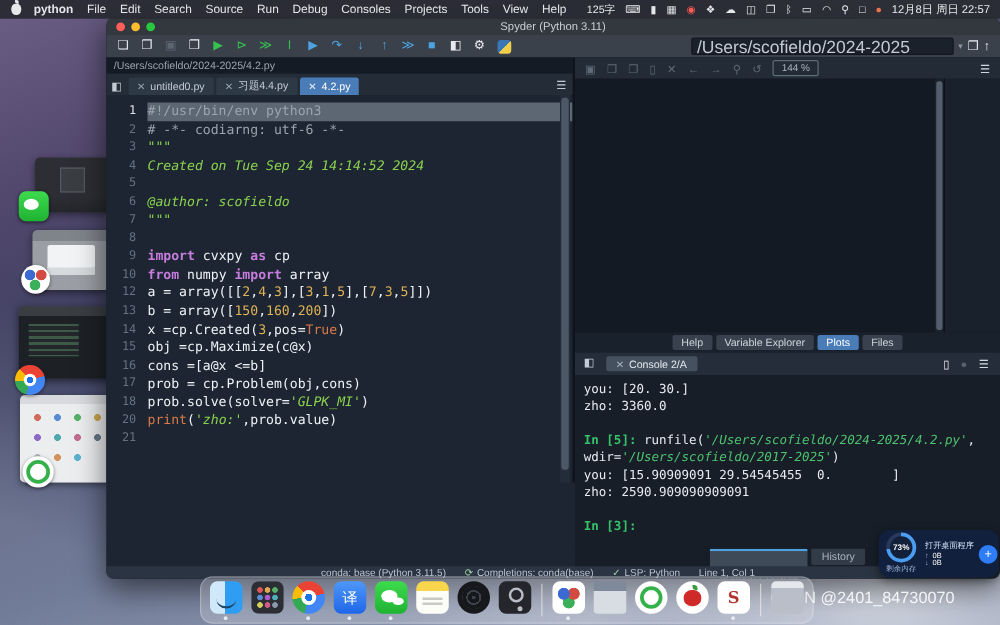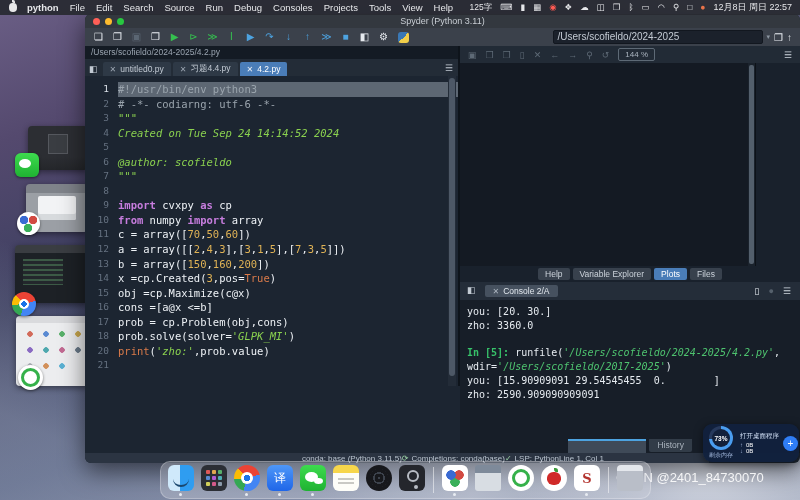--- a/index.html
+++ b/index.html
@@ -69,21 +69,21 @@
   .lights{position:absolute;left:8px;top:3.5px;display:flex;gap:5px;}
   .light{width:7px;height:7px;border-radius:50%;}
   .l-close{background:#ff5f57}.l-min{background:#febc2e}.l-zoom{background:#28c840}
   .toolbar{position:absolute;left:0;top:14px;width:715px;height:18px;background:#3b414b;
     display:flex;align-items:center;padding:0 4px;box-sizing:border-box;}
   .tb-ic{width:19px;text-align:center;font-size:10px;line-height:18px;}
   .py-logo{width:11px;height:11px;border-radius:3px;margin:0 5px;
     background:linear-gradient(135deg,#3a78b5 50%,#f2cf4a 50%);}
   .workdir-wrap{margin-left:auto;display:flex;align-items:center;gap:4px;padding-right:4px;}
   .workdir{width:200px;height:12px;background:#1b212b;border:1px solid #12171f;color:#c3cad3;
-    font-size:10px;line-height:12px;padding:0 4px;border-radius:2px;white-space:nowrap;overflow:hidden;}
+    font-size:14px;line-height:12px;padding:0 4px;border-radius:2px;white-space:nowrap;overflow:hidden;}
   .wd-caret{color:#8b95a1;font-size:7px;}
   .wd-ic{color:#e6eaef;font-size:10px;}
   
   .editor{position:absolute;left:0;top:32px;width:375px;height:340px;background:#1c2531;border-right:2px solid #0e141b;box-sizing:border-box;}
   .breadcrumb{position:absolute;left:0;top:0;width:100%;height:13px;background:#141b24;color:#9aa4b0;
     font-size:8.5px;line-height:13px;padding-left:6px;box-sizing:border-box;white-space:nowrap;}
   .tabbar{position:absolute;left:0;top:13px;width:100%;height:17px;background:#232c37;
     display:flex;align-items:flex-end;padding-left:2px;box-sizing:border-box;}
   .browse-ic{color:#c2cad3;font-size:9px;margin:0 5px 2px 2px;}
   .etab{height:14px;display:flex;align-items:center;gap:4px;background:#2e3946;color:#c2cad3;
@@ -134,21 +134,21 @@
   .con-row{min-height:13.8px;line-height:13.8px;white-space:pre;}
   .ck-out{color:#e6ebf0;}
   .ck-prompt{color:#37c26a;font-weight:bold;}
   .ck-cstr{color:#4ec36f;font-style:italic;}
   .cbottomtabs{position:absolute;left:0;top:393px;width:100%;height:14px;background:#171e28;
     display:flex;align-items:flex-start;justify-content:center;gap:3px;}
   .btab{font-size:8.5px;padding:1px 8px 2px;border-radius:0 0 2px 2px;background:#323c48;color:#aab3bd;}
   .btab.active{background:#3f4a58;color:#e8edf2;border-top:2px solid #4da3e0;padding-top:16px;}
   
   .statusbar{position:absolute;left:0;top:439px;width:624px;height:10px;background:#2b3442;
-    display:flex;align-items:center;justify-content:flex-end;padding-right:105px;
+    display:flex;align-items:center;justify-content:flex-end;gap:15px;padding-right:105px;
     box-sizing:border-box;color:#bac4cf;font-size:8px;white-space:nowrap;}
   .sb-item{display:flex;align-items:center;gap:3px;}
   .sb-g{color:#9fd6a8;font-size:8px;}
   
   .overlay{position:absolute;left:703px;top:424px;width:96px;height:38px;z-index:60;
     background:rgba(17,33,62,.94);border-radius:9px;box-shadow:0 2px 8px rgba(0,0,0,.5);
     display:flex;align-items:center;padding:2px 3px;box-sizing:border-box;gap:4px;}
   .gauge-col{display:flex;flex-direction:column;align-items:center;width:30px;flex:none;}
   .gauge{width:24px;height:24px;border-radius:50%;background:conic-gradient(#4a9df0 0 73%,#27395c 73% 100%);position:relative;}
   .gauge .inner{position:absolute;left:3px;top:3px;width:18px;height:18px;border-radius:50%;background:#13203a;
@@ -315,21 +315,20 @@
         <div class="crow hl" data-name="code-line"><span class="ln" data-name="line-number">1</span><span class="ctext" data-name="code-text"><span class="tk-com">#!/usr/bin/env python3</span></span></div>
         <div class="crow" data-name="code-line"><span class="ln" data-name="line-number">2</span><span class="ctext" data-name="code-text"><span class="tk-com"># -*- codiarng: utf-6 -*-</span></span></div>
         <div class="crow" data-name="code-line"><span class="ln" data-name="line-number">3</span><span class="ctext" data-name="code-text"><span class="tk-str">"""</span></span></div>
         <div class="crow" data-name="code-line"><span class="ln" data-name="line-number">4</span><span class="ctext" data-name="code-text"><span class="tk-str">Created on Tue Sep 24 14:14:52 2024</span></span></div>
         <div class="crow" data-name="code-line"><span class="ln" data-name="line-number">5</span><span class="ctext" data-name="code-text">&nbsp;</span></div>
         <div class="crow" data-name="code-line"><span class="ln" data-name="line-number">6</span><span class="ctext" data-name="code-text"><span class="tk-str">@author: scofieldo</span></span></div>
         <div class="crow" data-name="code-line"><span class="ln" data-name="line-number">7</span><span class="ctext" data-name="code-text"><span class="tk-str">"""</span></span></div>
         <div class="crow" data-name="code-line"><span class="ln" data-name="line-number">8</span><span class="ctext" data-name="code-text">&nbsp;</span></div>
         <div class="crow" data-name="code-line"><span class="ln" data-name="line-number">9</span><span class="ctext" data-name="code-text"><span class="tk-kw">import</span><span class="tk-txt"> cvxpy </span><span class="tk-kw">as</span><span class="tk-txt"> cp</span></span></div>
         <div class="crow" data-name="code-line"><span class="ln" data-name="line-number">10</span><span class="ctext" data-name="code-text"><span class="tk-kw">from</span><span class="tk-txt"> numpy </span><span class="tk-kw">import</span><span class="tk-txt"> array</span></span></div>
-        <div class="crow" data-name="code-line"><span class="ln" data-name="line-number">11</span><span class="ctext" data-name="code-text"><span class="tk-txt">c = array([</span><span class="tk-num">70</span><span class="tk-txt">,</span><span class="tk-num">50</span><span class="tk-txt">,</span><span class="tk-num">60</span><span class="tk-txt">])</span></span></div>
         <div class="crow" data-name="code-line"><span class="ln" data-name="line-number">12</span><span class="ctext" data-name="code-text"><span class="tk-txt">a = array([[</span><span class="tk-num">2</span><span class="tk-txt">,</span><span class="tk-num">4</span><span class="tk-txt">,</span><span class="tk-num">3</span><span class="tk-txt">],[</span><span class="tk-num">3</span><span class="tk-txt">,</span><span class="tk-num">1</span><span class="tk-txt">,</span><span class="tk-num">5</span><span class="tk-txt">],[</span><span class="tk-num">7</span><span class="tk-txt">,</span><span class="tk-num">3</span><span class="tk-txt">,</span><span class="tk-num">5</span><span class="tk-txt">]])</span></span></div>
         <div class="crow" data-name="code-line"><span class="ln" data-name="line-number">13</span><span class="ctext" data-name="code-text"><span class="tk-txt">b = array([</span><span class="tk-num">150</span><span class="tk-txt">,</span><span class="tk-num">160</span><span class="tk-txt">,</span><span class="tk-num">200</span><span class="tk-txt">])</span></span></div>
         <div class="crow" data-name="code-line"><span class="ln" data-name="line-number">14</span><span class="ctext" data-name="code-text"><span class="tk-txt">x =cp.Created(</span><span class="tk-num">3</span><span class="tk-txt">,pos=</span><span class="tk-bi">True</span><span class="tk-txt">)</span></span></div>
         <div class="crow" data-name="code-line"><span class="ln" data-name="line-number">15</span><span class="ctext" data-name="code-text"><span class="tk-txt">obj =cp.Maximize(c@x)</span></span></div>
         <div class="crow" data-name="code-line"><span class="ln" data-name="line-number">16</span><span class="ctext" data-name="code-text"><span class="tk-txt">cons =[a@x &lt;=b]</span></span></div>
         <div class="crow" data-name="code-line"><span class="ln" data-name="line-number">17</span><span class="ctext" data-name="code-text"><span class="tk-txt">prob = cp.Problem(obj,cons)</span></span></div>
         <div class="crow" data-name="code-line"><span class="ln" data-name="line-number">18</span><span class="ctext" data-name="code-text"><span class="tk-txt">prob.solve(solver=</span><span class="tk-str">'GLPK_MI'</span><span class="tk-txt">)</span></span></div>
         <div class="crow" data-name="code-line"><span class="ln" data-name="line-number">20</span><span class="ctext" data-name="code-text"><span class="tk-bi">print</span><span class="tk-txt">(</span><span class="tk-str">'zho:'</span><span class="tk-txt">,prob.value)</span></span></div>
         <div class="crow" data-name="code-line"><span class="ln" data-name="line-number">21</span><span class="ctext" data-name="code-text">&nbsp;</span></div>
       </div>
@@ -380,20 +379,21 @@
     </div>
     <div class="console" id="console-area" data-name="ipython-console">
         <div class="con-row" data-name="console-line"><span class="ck-out">you: [20. 30.]</span></div>
         <div class="con-row" data-name="console-line"><span class="ck-out">zho: 3360.0</span></div>
         <div class="con-row" data-name="console-line">&nbsp;</div>
         <div class="con-row" data-name="console-line"><span class="ck-prompt">In [5]: </span><span class="ck-out">runfile(</span><span class="ck-cstr">'/Users/scofieldo/2024-2025/4.2.py'</span><span class="ck-out">,</span></div>
         <div class="con-row" data-name="console-line"><span class="ck-out">wdir=</span><span class="ck-cstr">'/Users/scofieldo/2017-2025'</span><span class="ck-out">)</span></div>
         <div class="con-row" data-name="console-line"><span class="ck-out">you: [15.90909091 29.54545455  0.        ]</span></div>
         <div class="con-row" data-name="console-line"><span class="ck-out">zho: 2590.909090909091</span></div>
         <div class="con-row" data-name="console-line">&nbsp;</div>
+        <div class="con-row" data-name="console-line"><span class="ck-prompt">In [3]:</span></div>
       </div>
     <div class="cbottomtabs" id="console-bottom-tabs" data-name="console-bottom-tabs">
         <span class="btab active" data-name="console-view-tab-ipython-console">IPython Console</span>
         <span class="btab" data-name="console-view-tab-history">History</span>
       </div>
   </div>
 
   <div class="statusbar" id="status-bar" data-name="status-bar">
       <span class="sb-item" data-name="status-item-0">
         <span data-name="status-item-text">conda: base (Python 3.11.5)</span>

